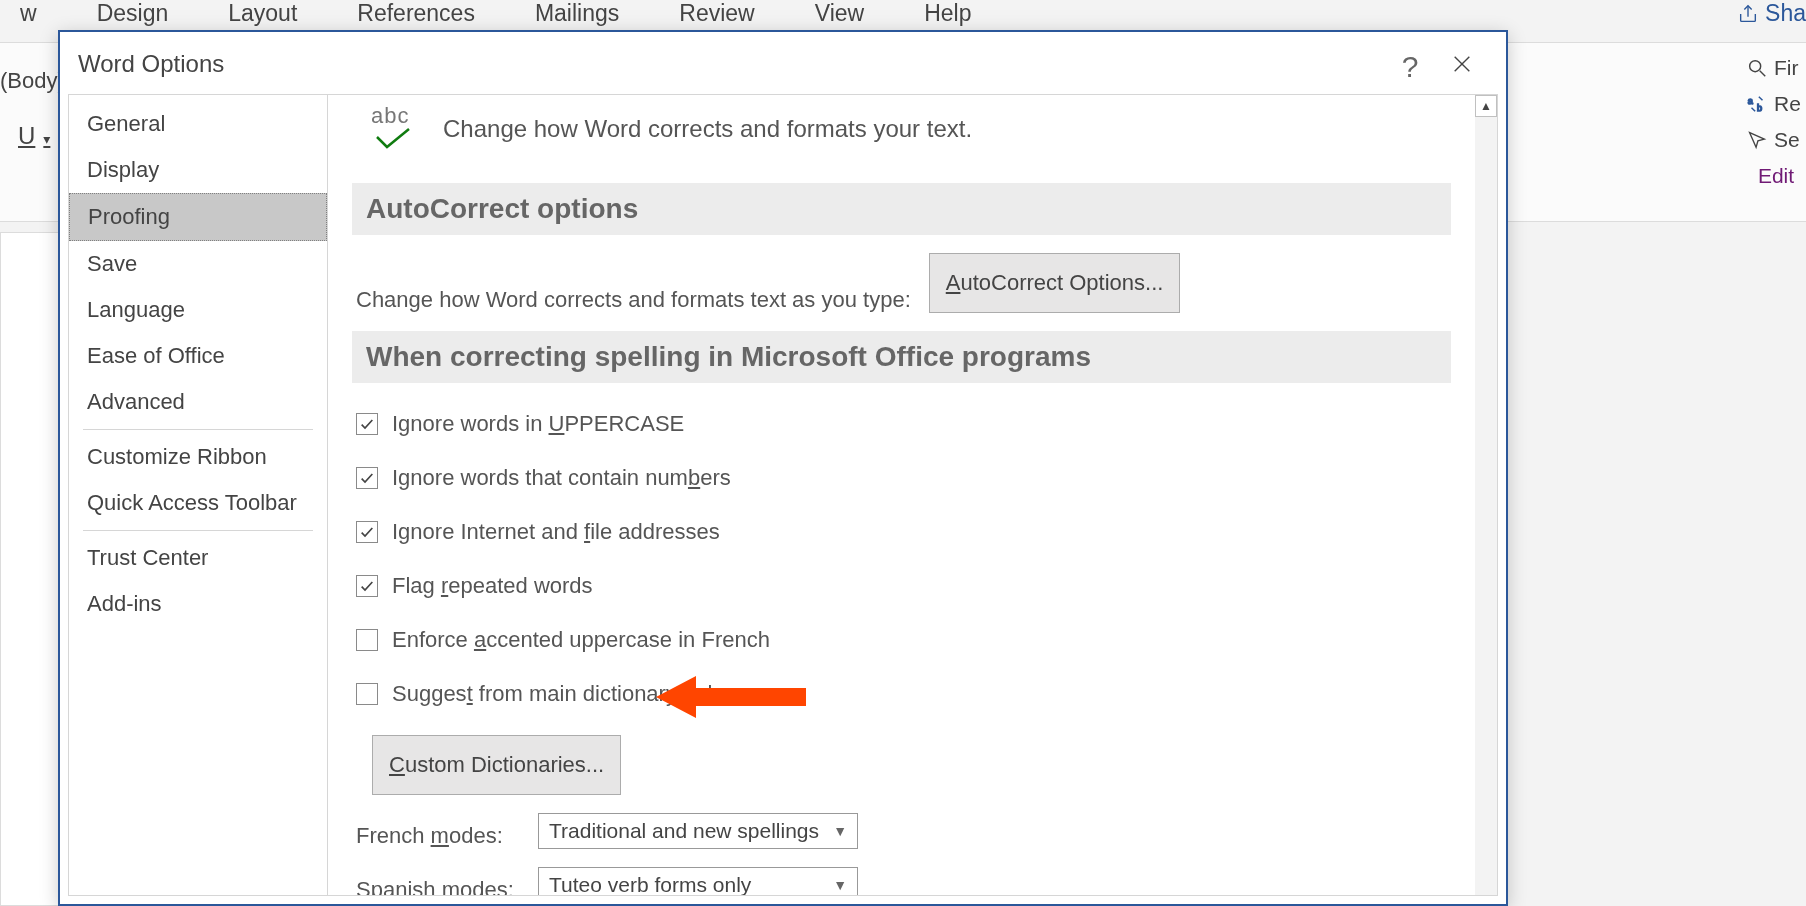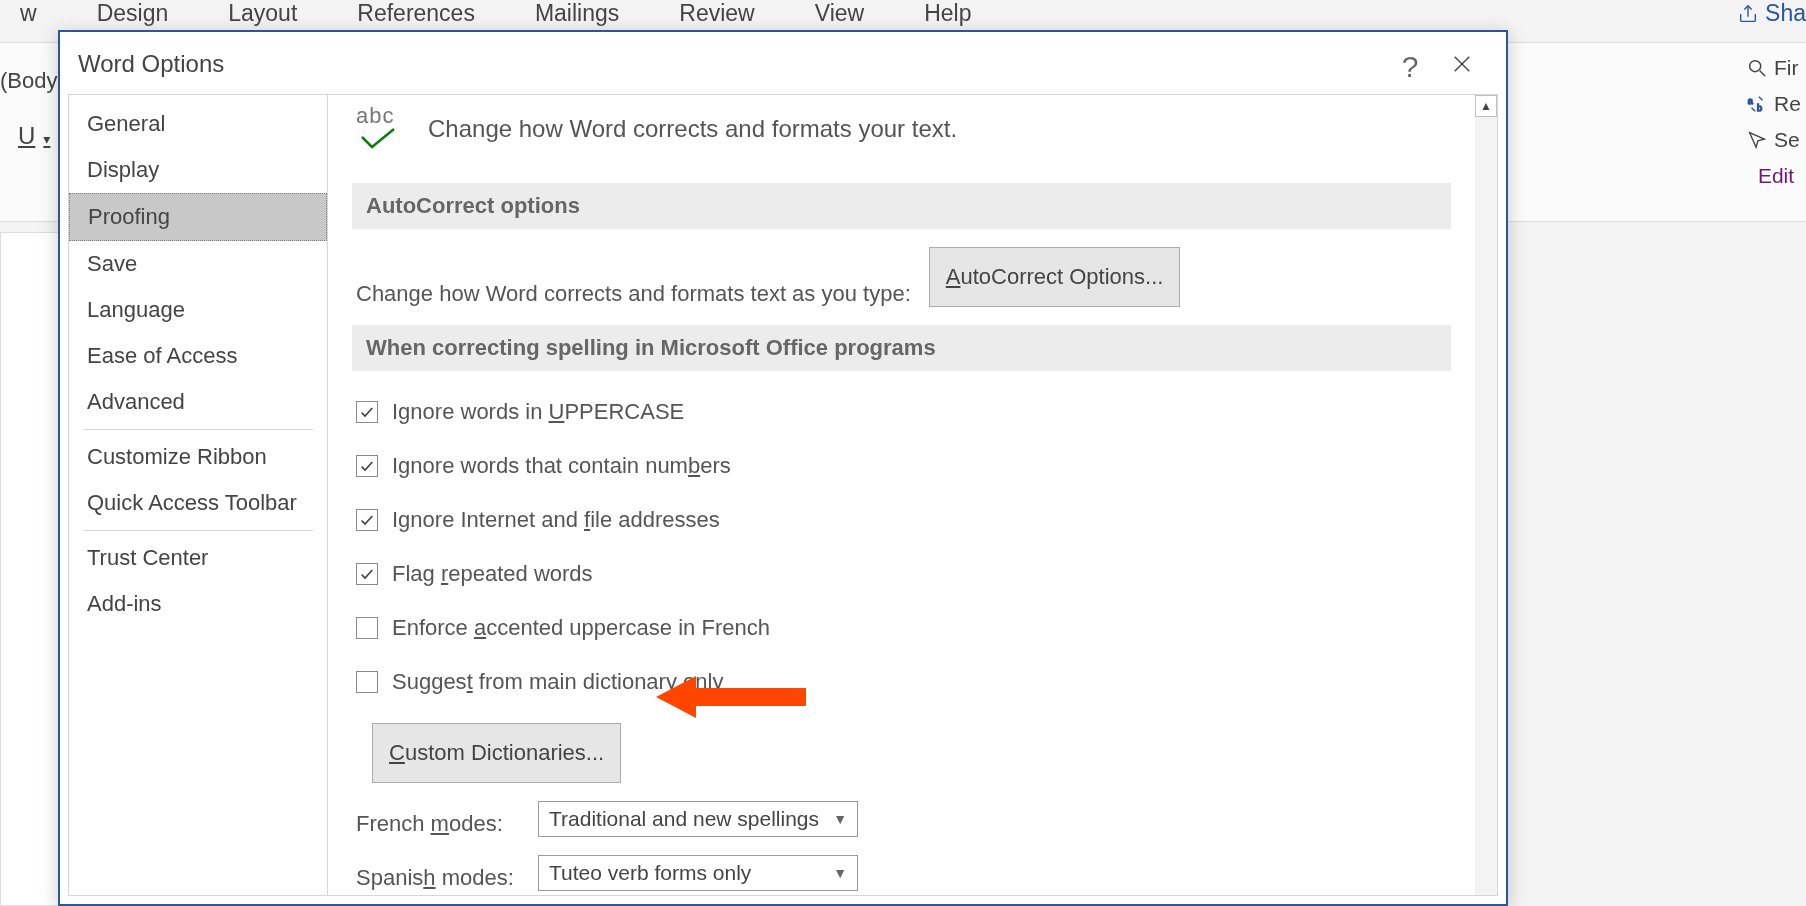--- a/index.html
+++ b/index.html
@@ -36,25 +36,25 @@
   .nav-item{padding:10px 18px;font-size:22px;color:#444;cursor:pointer;}
   .nav-item.selected{background:#c8c8c8;border:1px dotted #808080;margin:0;}
   .nav-sep{border-top:1px solid #d6d6d6;margin:4px 14px;}
 
   .content-wrap{flex:1;border:1px solid #d6d6d6;border-left:none;position:relative;}
   .content{position:absolute;inset:0 22px 0 0;overflow:hidden;padding:0 28px;}
   .vscroll{position:absolute;right:0;top:0;bottom:0;width:22px;background:#f3f3f3;}
   .vscroll .up{position:absolute;top:0;left:0;right:0;height:22px;border:1px solid #c0c0c0;background:#fff;display:flex;align-items:center;justify-content:center;font-size:12px;}
 
   .hdr-row{display:flex;align-items:center;gap:20px;margin:8px 0 28px 0;}
-  .abc-ico{width:52px;height:52px;position:relative;}
+  .abc-ico{width:52px;height:52px;position:relative;margin-left:15px;}
   .abc-ico .t{position:absolute;left:0;top:0;font-size:22px;color:#777;letter-spacing:1px;}
   .abc-ico svg{position:absolute;left:4px;top:24px;}
   .hdr-text{font-size:24px;color:#555;}
-  .section-bar{background:#ececec;padding:10px 14px;font-weight:600;color:#666;font-size:22px;margin:8px -4px;}
+  .section-bar{background:#ececec;padding:10px 14px;font-weight:600;color:#666;font-size:28px;margin:8px -4px;}
   .row{display:flex;align-items:flex-end;gap:18px;margin:18px 0;}
   .row .txt{font-size:22px;color:#555;}
   .btn{background:#e7e6e6;border:1px solid #acacac;padding:16px 16px;font-size:22px;color:#444;cursor:pointer;}
   .chk-row{display:flex;align-items:center;gap:14px;margin:28px 0;margin-left:0;}
   .chk{width:22px;height:22px;border:1px solid #8a8a8a;display:inline-flex;align-items:center;justify-content:center;background:#fff;}
   .chk.checked svg{display:block;}
   .chk svg{display:none;width:16px;height:16px;}
   .chk-label{font-size:22px;color:#555;}
   .chk-label .u{text-decoration:underline;}
   .lbl-col{width:160px;font-size:22px;color:#555;}
@@ -131,21 +131,21 @@
       </svg>
   </span>
 
   <div class="dlg-body">
     <div class="nav">
       <div class="nav-item">General</div>
       <div class="nav-item">Display</div>
       <div class="nav-item selected">Proofing</div>
       <div class="nav-item">Save</div>
       <div class="nav-item">Language</div>
-      <div class="nav-item">Ease of Access</div>
+      <div class="nav-item">Ease of Office</div>
       <div class="nav-item">Advanced</div>
       <div class="nav-sep"></div>
       <div class="nav-item">Customize Ribbon</div>
       <div class="nav-item">Quick Access Toolbar</div>
       <div class="nav-sep"></div>
       <div class="nav-item">Trust Center</div>
       <div class="nav-item">Add-ins</div>
     </div>
 
     <div class="content-wrap">

